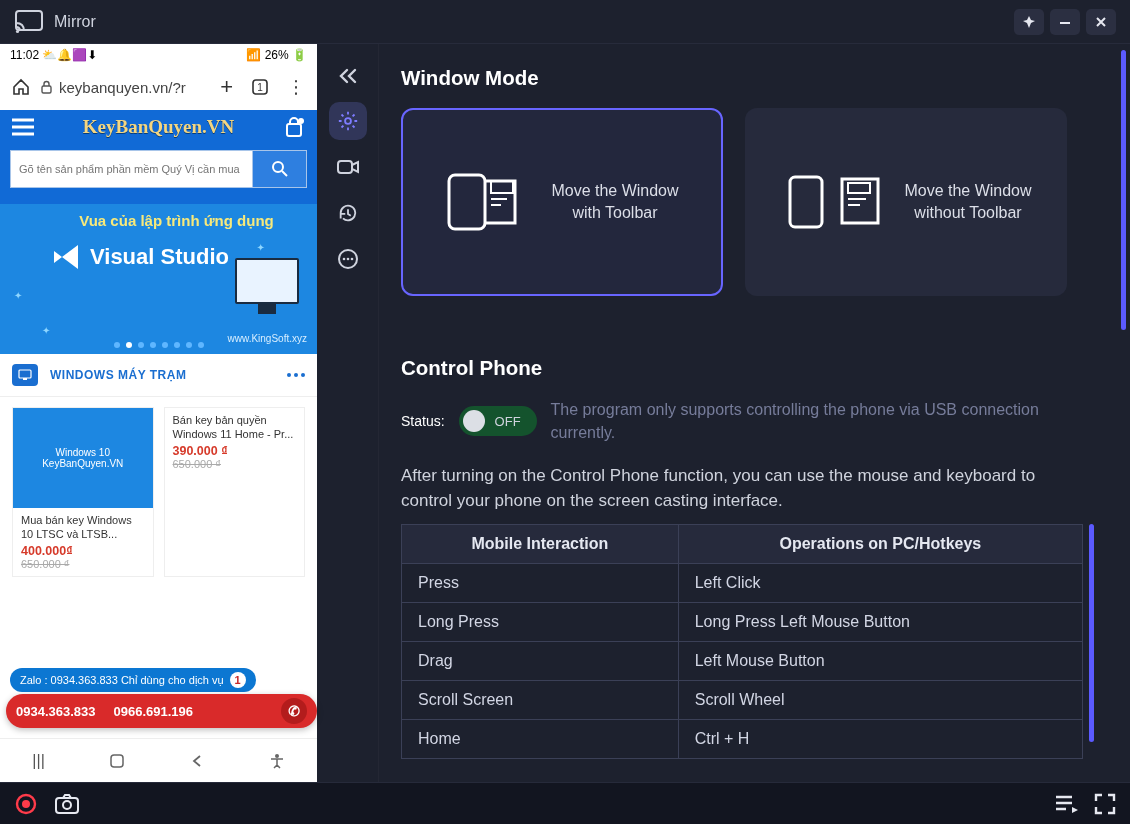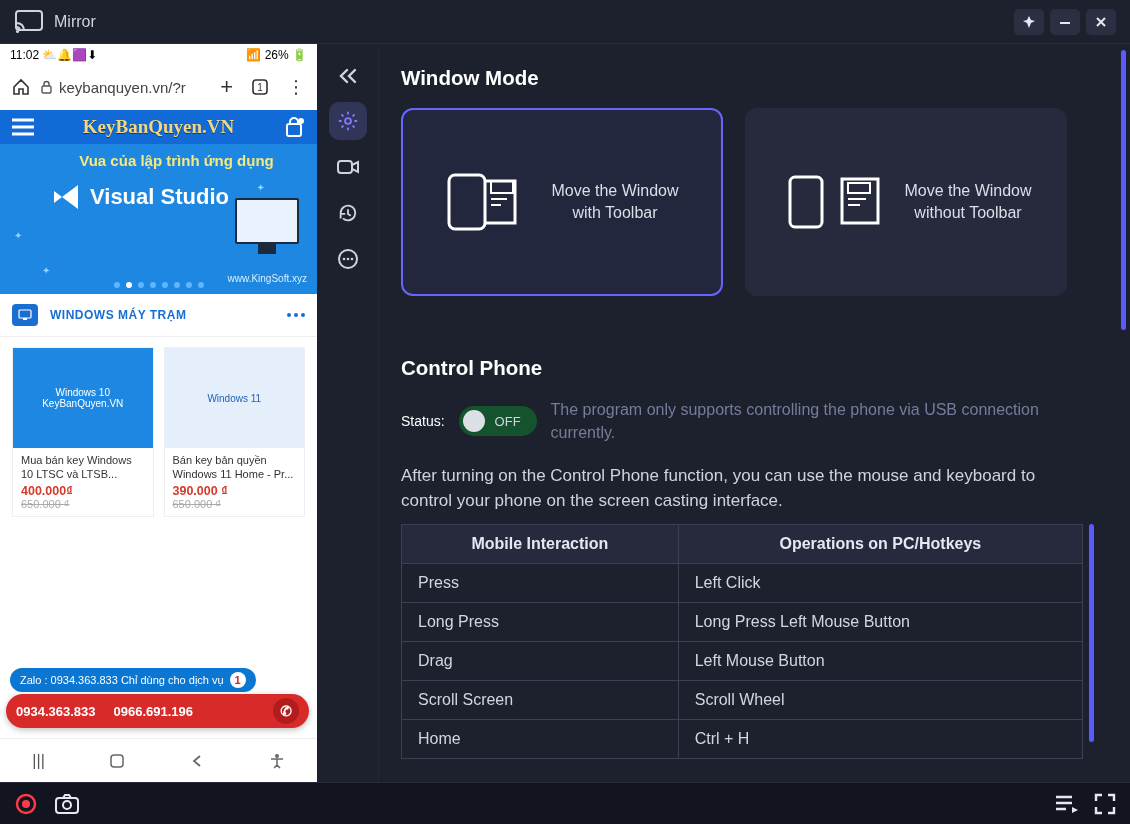--- a/index.html
+++ b/index.html
@@ -87,21 +87,21 @@
   .card .ptitle { font-size:11px; color:#333; padding:6px 8px 2px 8px; line-height:1.25; }
   .card .price { font-size:12.5px; color:#d63a2a; font-weight:bold; padding:0 8px; }
   .card .oldprice { font-size:11px; color:#aaa; text-decoration:line-through; padding:0 8px; }
 
   .zalo-pill {
     position:absolute; bottom:90px; left:10px; background:#0c77d2; color:#fff;
     padding:4px 10px; border-radius:12px; font-size:11px; display:flex; align-items:center; gap:6px;
   }
   .zalo-pill .badge { background:#fff;color:#c82a2a; width:16px;height:16px; border-radius:50%; display:flex;align-items:center;justify-content:center; font-size:11px; font-weight:bold;}
   .phone-pill {
-    position:absolute; bottom:54px; left:6px; right:8px; height:34px;
+    position:absolute; bottom:54px; left:6px; right:0; height:34px;
     background:#d92a2a; border-radius:20px; color:#fff; display:flex; align-items:center;
     padding:0 10px; font-size:13px; font-weight:bold; gap:18px;
     box-shadow: 0 2px 6px rgba(0,0,0,.25);
   }
   .phone-pill .phone-ico { margin-left:auto; width:26px; height:26px; border-radius:50%; background:#b31c1c; display:flex; align-items:center; justify-content:center; font-size:14px;}
 
   .android-nav {
     margin-top:auto; height:44px; display:flex; align-items:center; justify-content:space-around;
     border-top:1px solid #eee; color:#555;
   }
@@ -230,20 +230,31 @@
       <span>KeyBanQuyen.VN</span>
       <span>
           <svg width="22" height="22">
             <rect x="4" y="8" width="14" height="12" rx="2" fill="none" stroke="#fff" stroke-width="2"></rect>
             <path d="M7 8 V6 a4 4 0 0 1 8 0 V8" fill="none" stroke="#fff" stroke-width="2"></path>
             <circle cx="18" cy="5" r="3" fill="#fff"></circle>
           </svg>
         </span>
     </div>
 
+    <div class="search-row">
+      <div class="search-inner">
+        <input placeholder="Gõ tên sản phẩm phần mềm Quý Vị cần mua" style="">
+        <div class="search-btn">
+          <svg width="18" height="18">
+              <circle cx="7" cy="7" r="5" fill="none" stroke="#fff" stroke-width="2"></circle>
+              <path d="M11 11 L16 16" stroke="#fff" stroke-width="2"></path>
+            </svg>
+        </div>
+      </div>
+    </div>
 
     <div class="banner">
       <div class="tagline">Vua của lập trình ứng dụng</div>
       <div class="vs-row">
         <svg width="32" height="28" viewBox="0 0 32 28">
             <path d="M28 2 L28 26 L12 14 Z M4 8 L4 20 L12 14 Z" fill="#fff"></path>
           </svg>
         <span class="vs-txt">Visual Studio</span>
       </div>
       <div class="monitor"></div>
@@ -280,21 +291,20 @@
 
     <div class="products">
       <div class="card">
         <div class="thumb" style="background:#1d87e1;color:#fff;white-space:pre;">Windows 10
 KeyBanQuyen.VN</div>
         <div class="ptitle">Mua bán key Windows 10 LTSC và LTSB...</div>
         <div class="price">400.000₫</div>
         <div class="oldprice">650.000 ₫</div>
       </div>
       <div class="card">
-        <div class="thumb" style="background:#e4effb;color:#1d63b3;white-space:pre;">Windows 11</div>
         <div class="ptitle">Bán key bản quyền Windows 11 Home - Pr...</div>
         <div class="price">390.000 ₫</div>
         <div class="oldprice">650.000 ₫</div>
       </div>
     </div>
 
     <div class="zalo-pill">
       <span>Zalo : 0934.363.833 Chỉ dùng cho dịch vụ</span>
       <span class="badge">1</span>
     </div>

